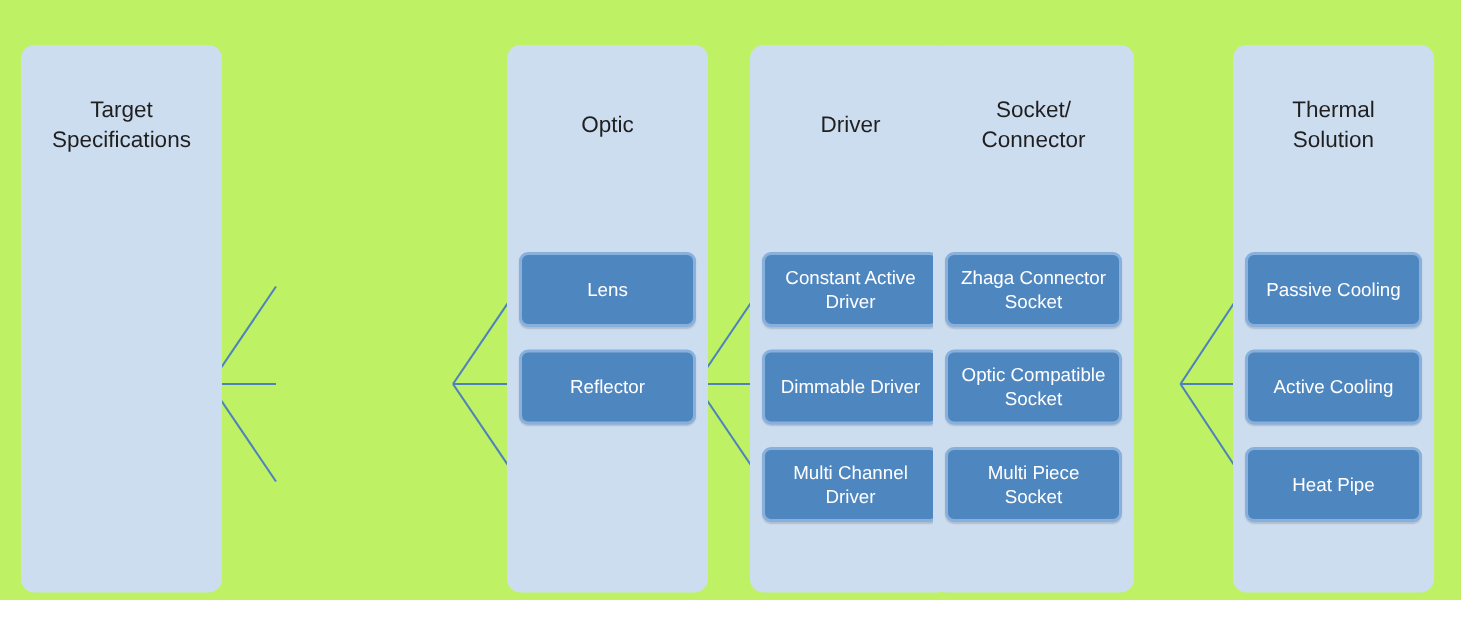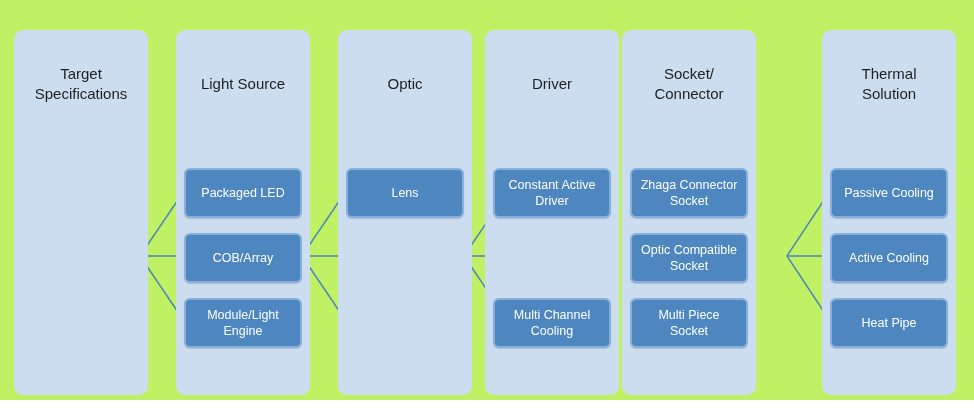--- a/index.html
+++ b/index.html
@@ -91,39 +91,34 @@
     <line x1="787" y1="256" x2="830" y2="191"></line>
     <line x1="787" y1="256" x2="830" y2="256"></line>
     <line x1="787" y1="256" x2="830" y2="321"></line>
   </svg>
 
   <div class="column" style="left:14px">
     <div class="col-title">Target
 Specifications</div>
   </div>
 
-  <div class="column" style="left:176px">
-    <div class="col-title">Light Source</div>
-    <div class="node row-0">Packaged LED</div>
-    <div class="node row-1">COB/Array</div>
-    <div class="node row-2">Module/Light
-Engine</div>
-  </div>
 
   <div class="column" style="left:338px">
     <div class="col-title">Optic</div>
     <div class="node row-0">Lens</div>
+    <div class="node row-1">Reflector</div>
   </div>
 
-  <div class="column" style="left:485px">
+  <div class="column" style="left:500px">
     <div class="col-title">Driver</div>
     <div class="node row-0">Constant Active
 Driver</div>
+    <div class="node row-1">Dimmable Driver</div>
     <div class="node row-2">Multi Channel
-Cooling</div>
+Driver</div>
   </div>
 
   <div class="column" style="left:622px">
     <div class="col-title">Socket/
 Connector</div>
     <div class="node row-0">Zhaga Connector
 Socket</div>
     <div class="node row-1">Optic Compatible
 Socket</div>
     <div class="node row-2">Multi Piece

